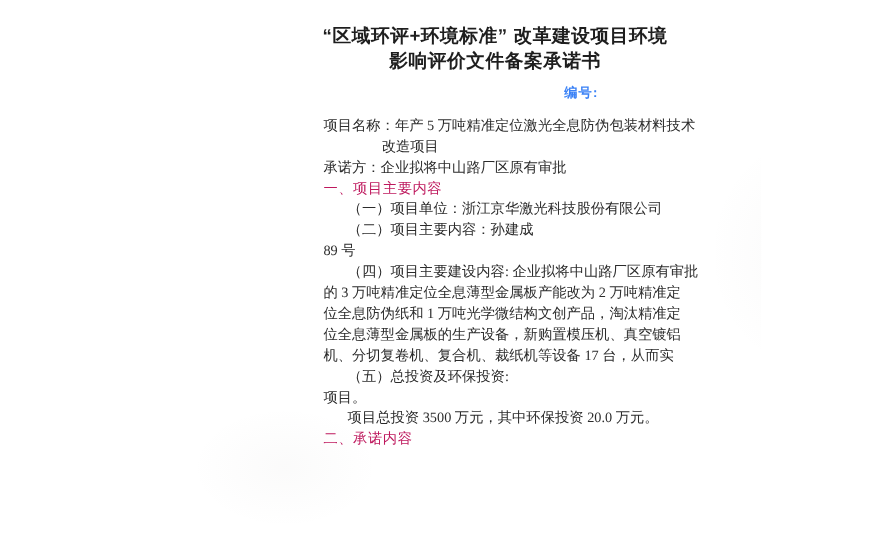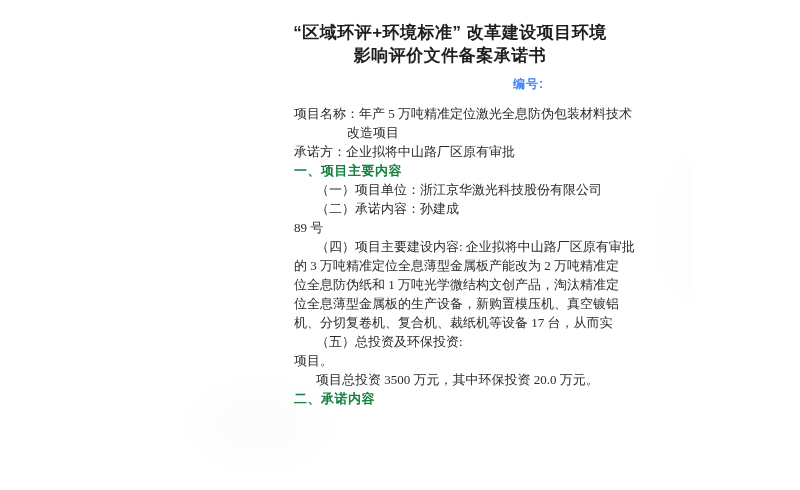--- a/index.html
+++ b/index.html
@@ -23,21 +23,21 @@
     position:absolute;left:469px;top:76px;
     font-family:"Liberation Sans","DejaVu Sans",sans-serif;
     font-weight:700;font-size:12px;color:#3b82f6;letter-spacing:1px;
   }
   .doc-body{position:absolute;left:250px;top:104px;width:340px;}
   .ln{height:19px;line-height:19px;font-size:13px;white-space:nowrap;color:#2b2b2b;}
   .ind22{padding-left:22px;}
   .ind53{padding-left:53px;}
   .hd{
     font-family:"Liberation Sans","DejaVu Sans",sans-serif;
-    font-weight:700;color:#15803d;letter-spacing:0.5px;
+    font-weight:400;color:#be185d;letter-spacing:0.5px;
   }
   .num{font-weight:700;letter-spacing:0.3px;}
 </style>
 </head>
 <body>
 
 <div class="page">
   <div class="scan-shade shade-a"></div>
   <div class="scan-shade shade-b"></div>
 
@@ -48,21 +48,21 @@
 
   <div class="doc-number">编号:</div>
 
   <div class="doc-body">
     <div class="ln"><span>项目名称：</span><span>年产 5 万吨精准定位激光全息防伪包装材料技术</span></div>
     <div class="ln ind53">改造项目</div>
     <div class="ln"><span>承诺方：</span><span>企业拟将中山路厂区原有审批</span></div>
 
     <div class="ln hd">一、项目主要内容</div>
     <div class="ln ind22">（一）项目单位：浙江京华激光科技股份有限公司</div>
-    <div class="ln ind22">（二）承诺内容：孙建成</div>
+    <div class="ln ind22">（二）项目主要内容：孙建成</div>
     <div class="ln">89 号</div>
     <div class="ln ind22">（四）项目主要建设内容: 企业拟将中山路厂区原有审批</div>
     <div class="ln">的 3 万吨精准定位全息薄型金属板产能改为 2 万吨精准定</div>
     <div class="ln">位全息防伪纸和 1 万吨光学微结构文创产品，淘汰精准定</div>
     <div class="ln">位全息薄型金属板的生产设备，新购置模压机、真空镀铝</div>
     <div class="ln">机、分切复卷机、复合机、裁纸机等设备 17 台，从而实</div>
     <div class="ln ind22">（五）总投资及环保投资:</div>
     <div class="ln">项目。</div>
     <div class="ln ind22">项目总投资 3500 万元，其中环保投资 20.0 万元。</div>
 

